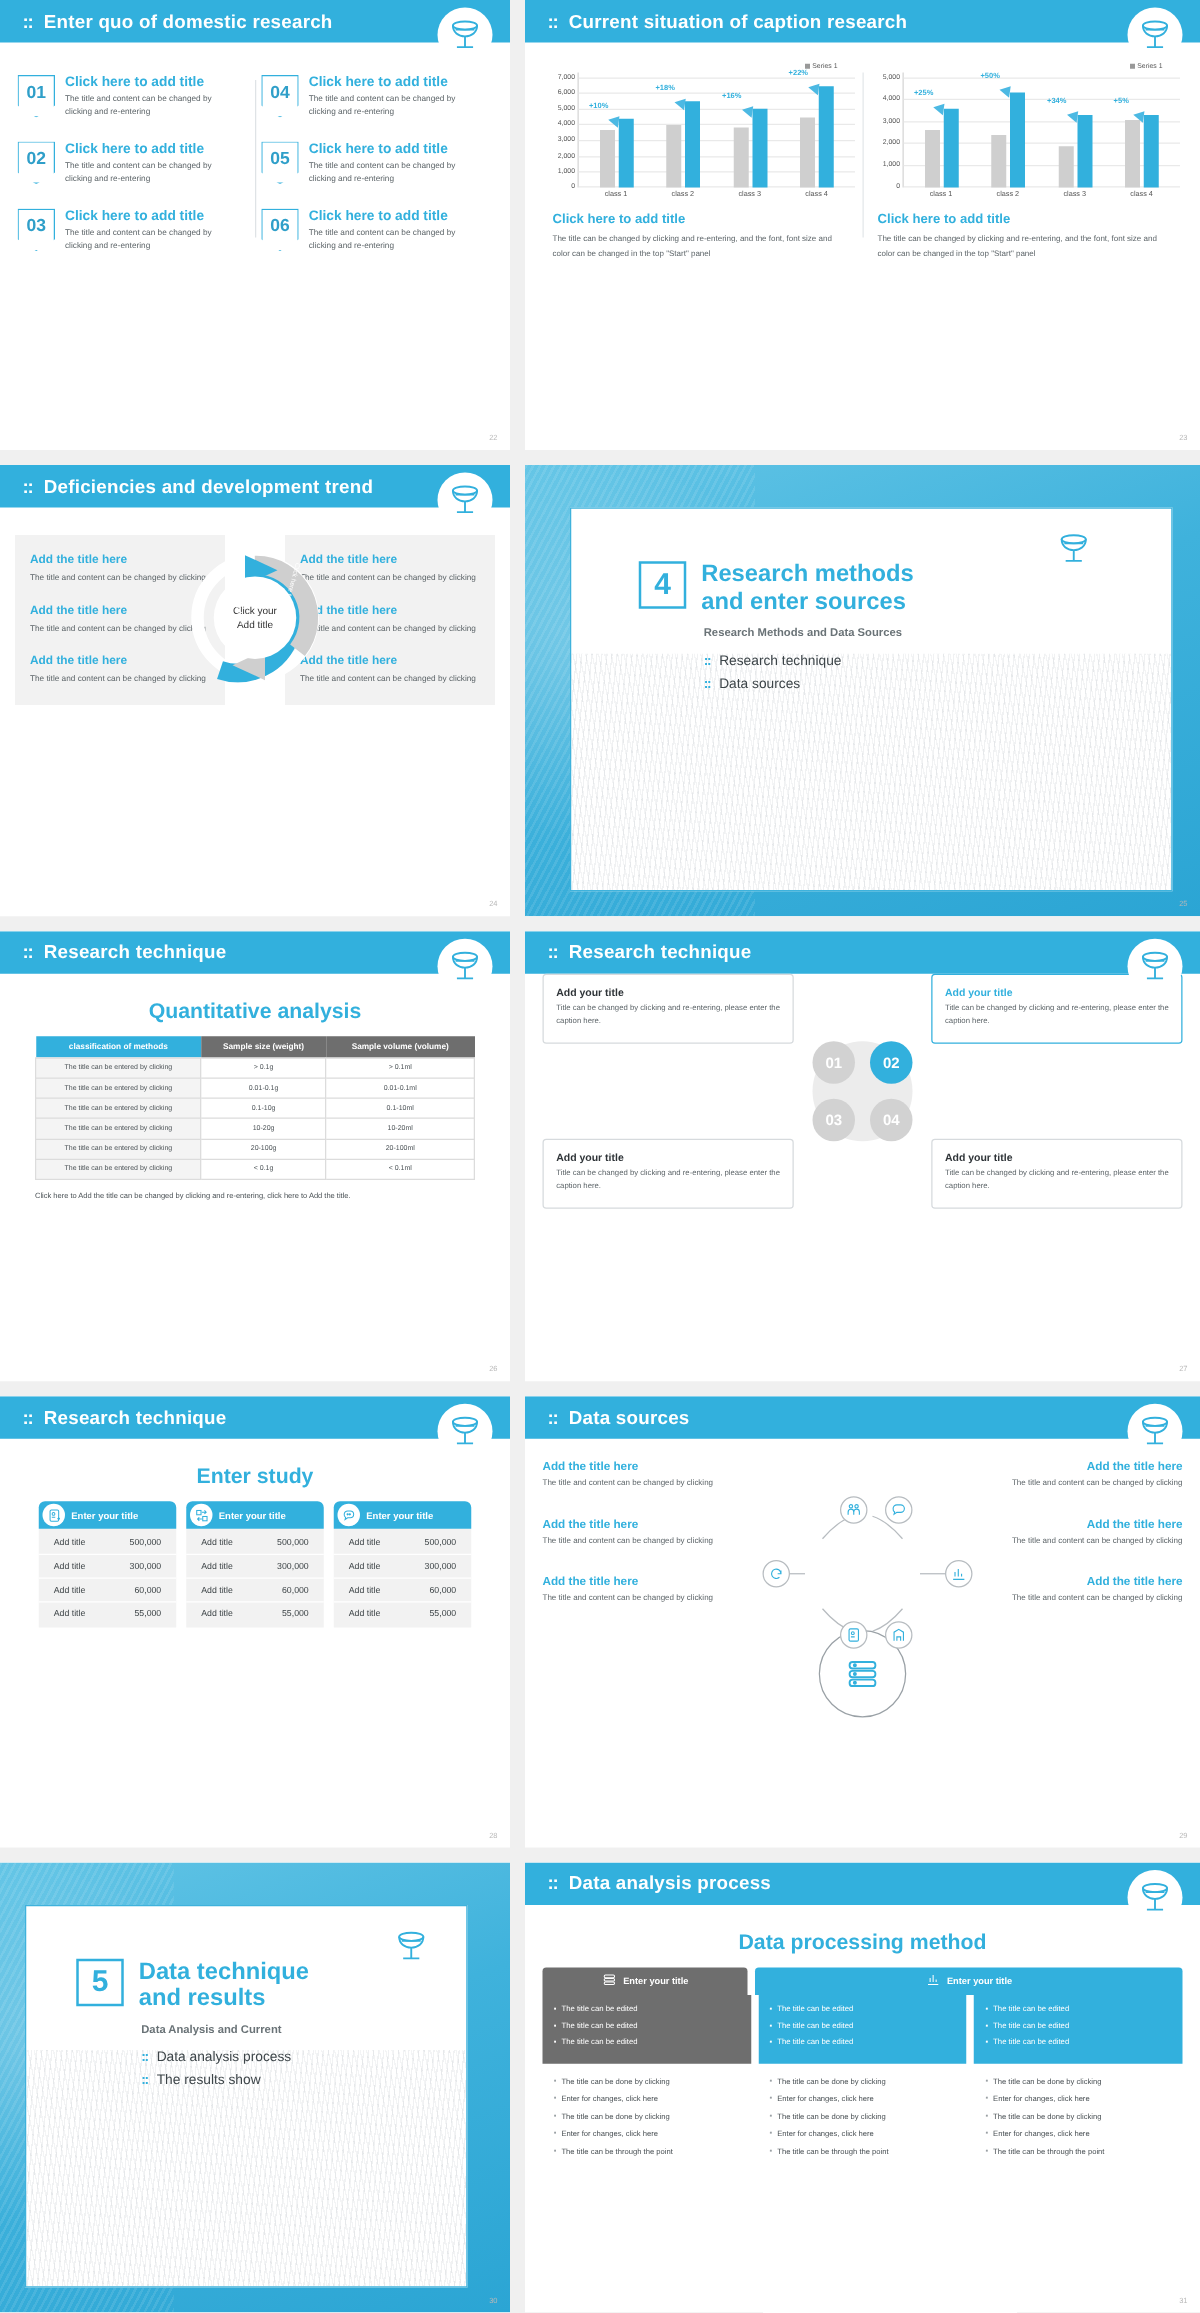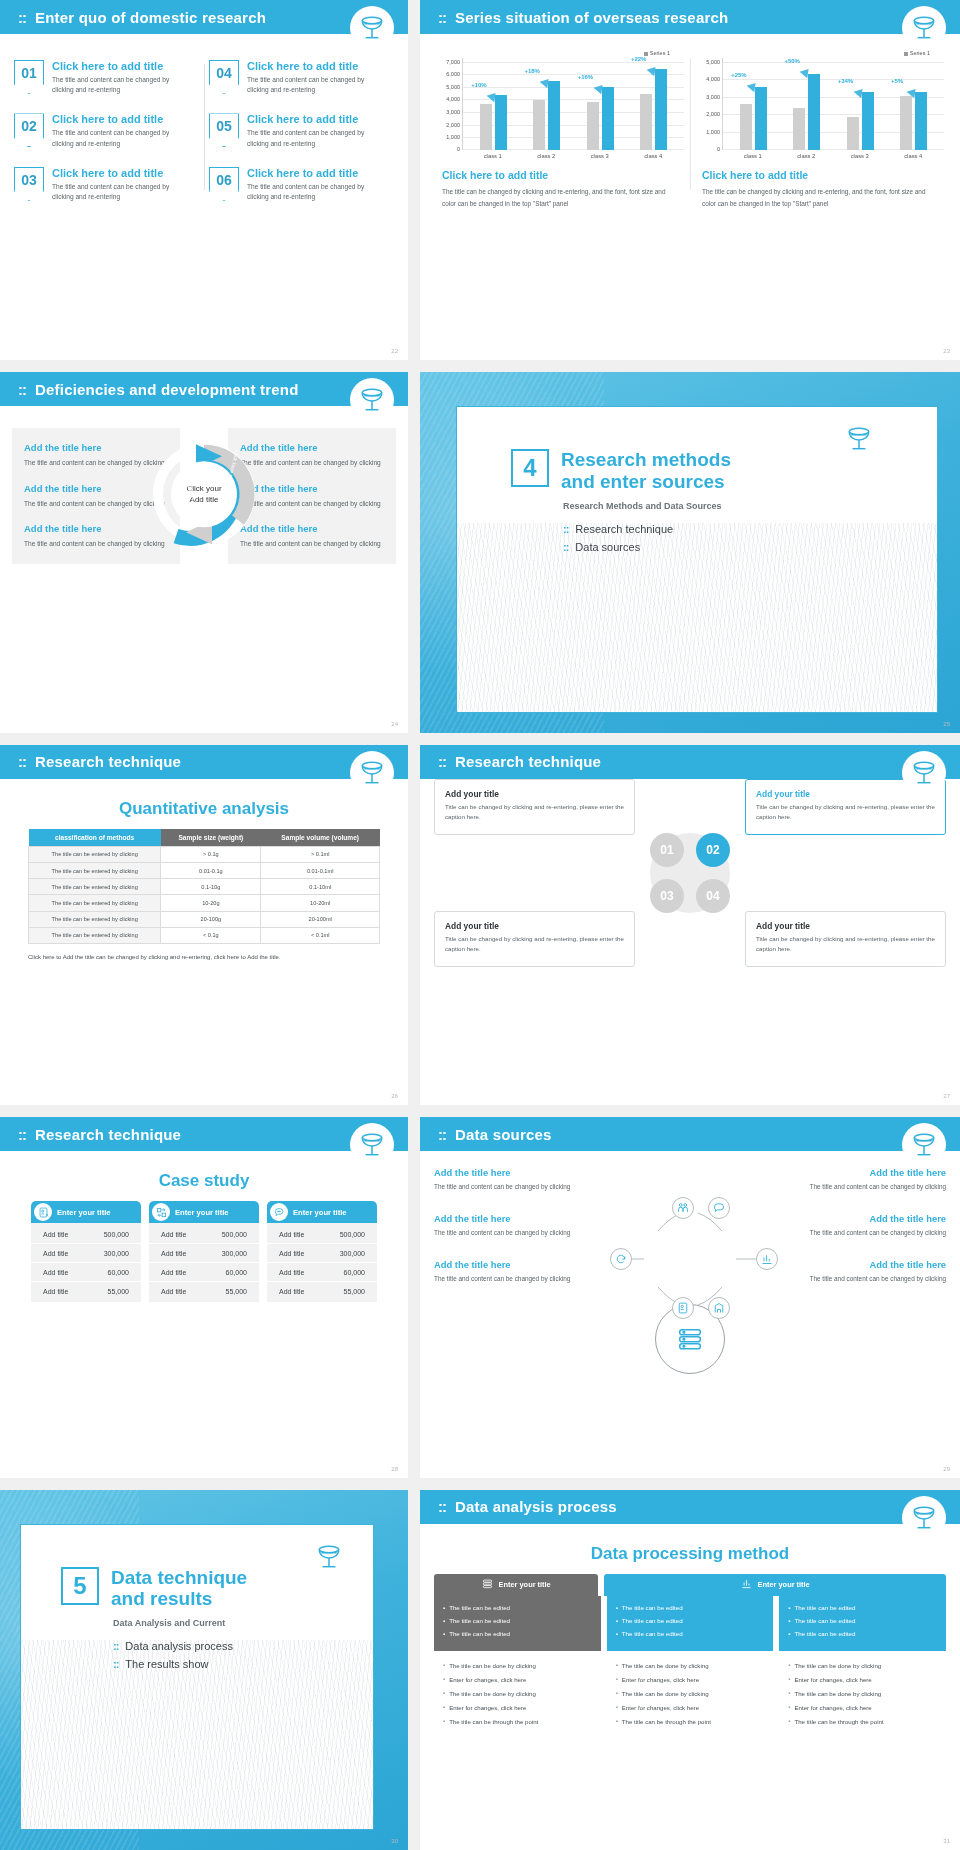--- a/index.html
+++ b/index.html
@@ -438,21 +438,21 @@
             <p>The title and content can be changed by clicking and re-entering</p>
           </div>
       </div>
     </div>
     <div class="pgnum">22</div>
   </div>
 
   <div class="slide">
     <div class="hdr">
       <span class="dots">::</span>
-      <span class="ttl">Series situation of overseas research</span>
+      <span class="ttl">Current situation of caption research</span>
     </div>
     <div class="badge">
       <svg viewBox="0 0 24 26">
           <g fill="none" stroke="#32b0dd" stroke-width="1.4">
             <ellipse cx="12" cy="6" rx="9" ry="3"></ellipse>
             <path d="M3 6c0 5 4 8 9 8s9-3 9-8"></path>
             <path d="M12 14v8"></path>
             <path d="M6 22h12"></path>
             <path d="M5 9h14"></path>
           </g>
@@ -804,21 +804,21 @@
       <svg viewBox="0 0 24 26">
           <g fill="none" stroke="#32b0dd" stroke-width="1.4">
             <ellipse cx="12" cy="6" rx="9" ry="3"></ellipse>
             <path d="M3 6c0 5 4 8 9 8s9-3 9-8"></path>
             <path d="M12 14v8"></path>
             <path d="M6 22h12"></path>
             <path d="M5 9h14"></path>
           </g>
         </svg>
     </div>
-    <div class="subttl">Case study</div>
+    <div class="subttl">Enter study</div>
     <div class="cases">
       <div class="case">
         <div class="casehead">
           <span class="caseicon">
               <svg viewBox="0 0 16 16" fill="none" stroke="#32b0dd" stroke-width="1.2">
                 <rect x="3" y="1.5" width="10" height="13" rx="1.5"></rect>
                 <circle cx="7" cy="6" r="1.6"></circle>
                 <path d="M5 10h4M11.5 11.5h3M13 10v3"></path>
               </svg>
             </span>

